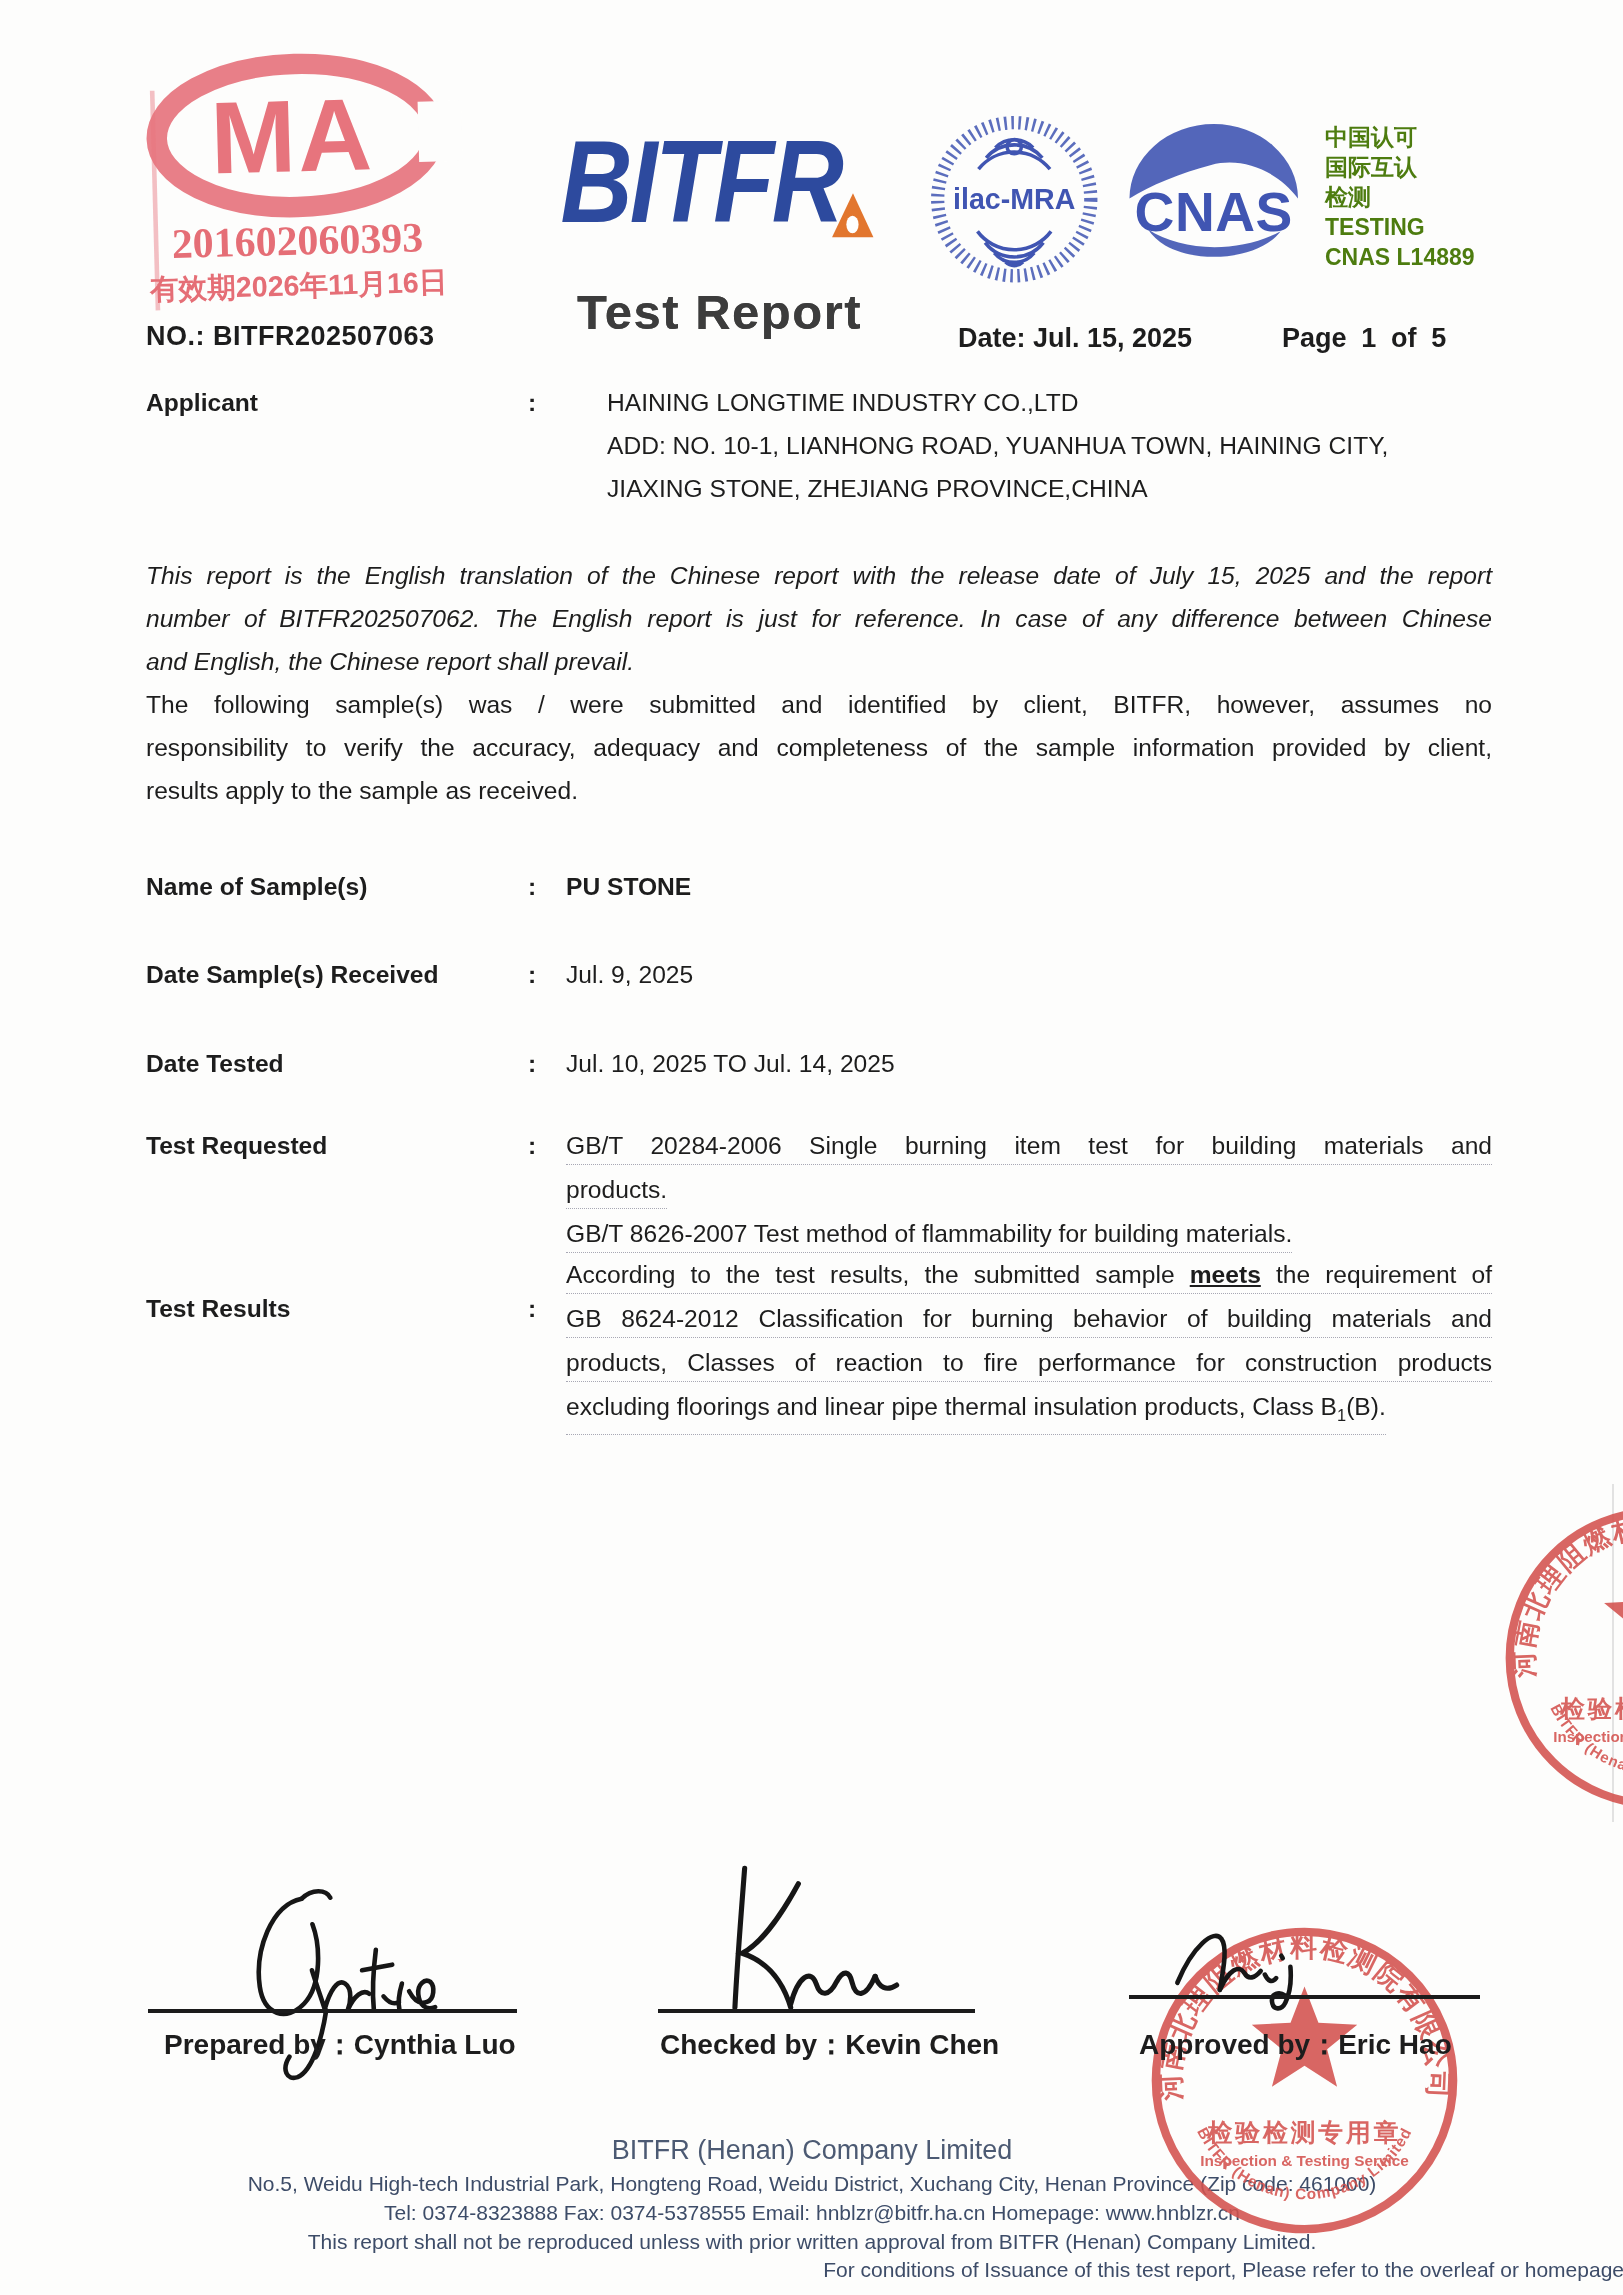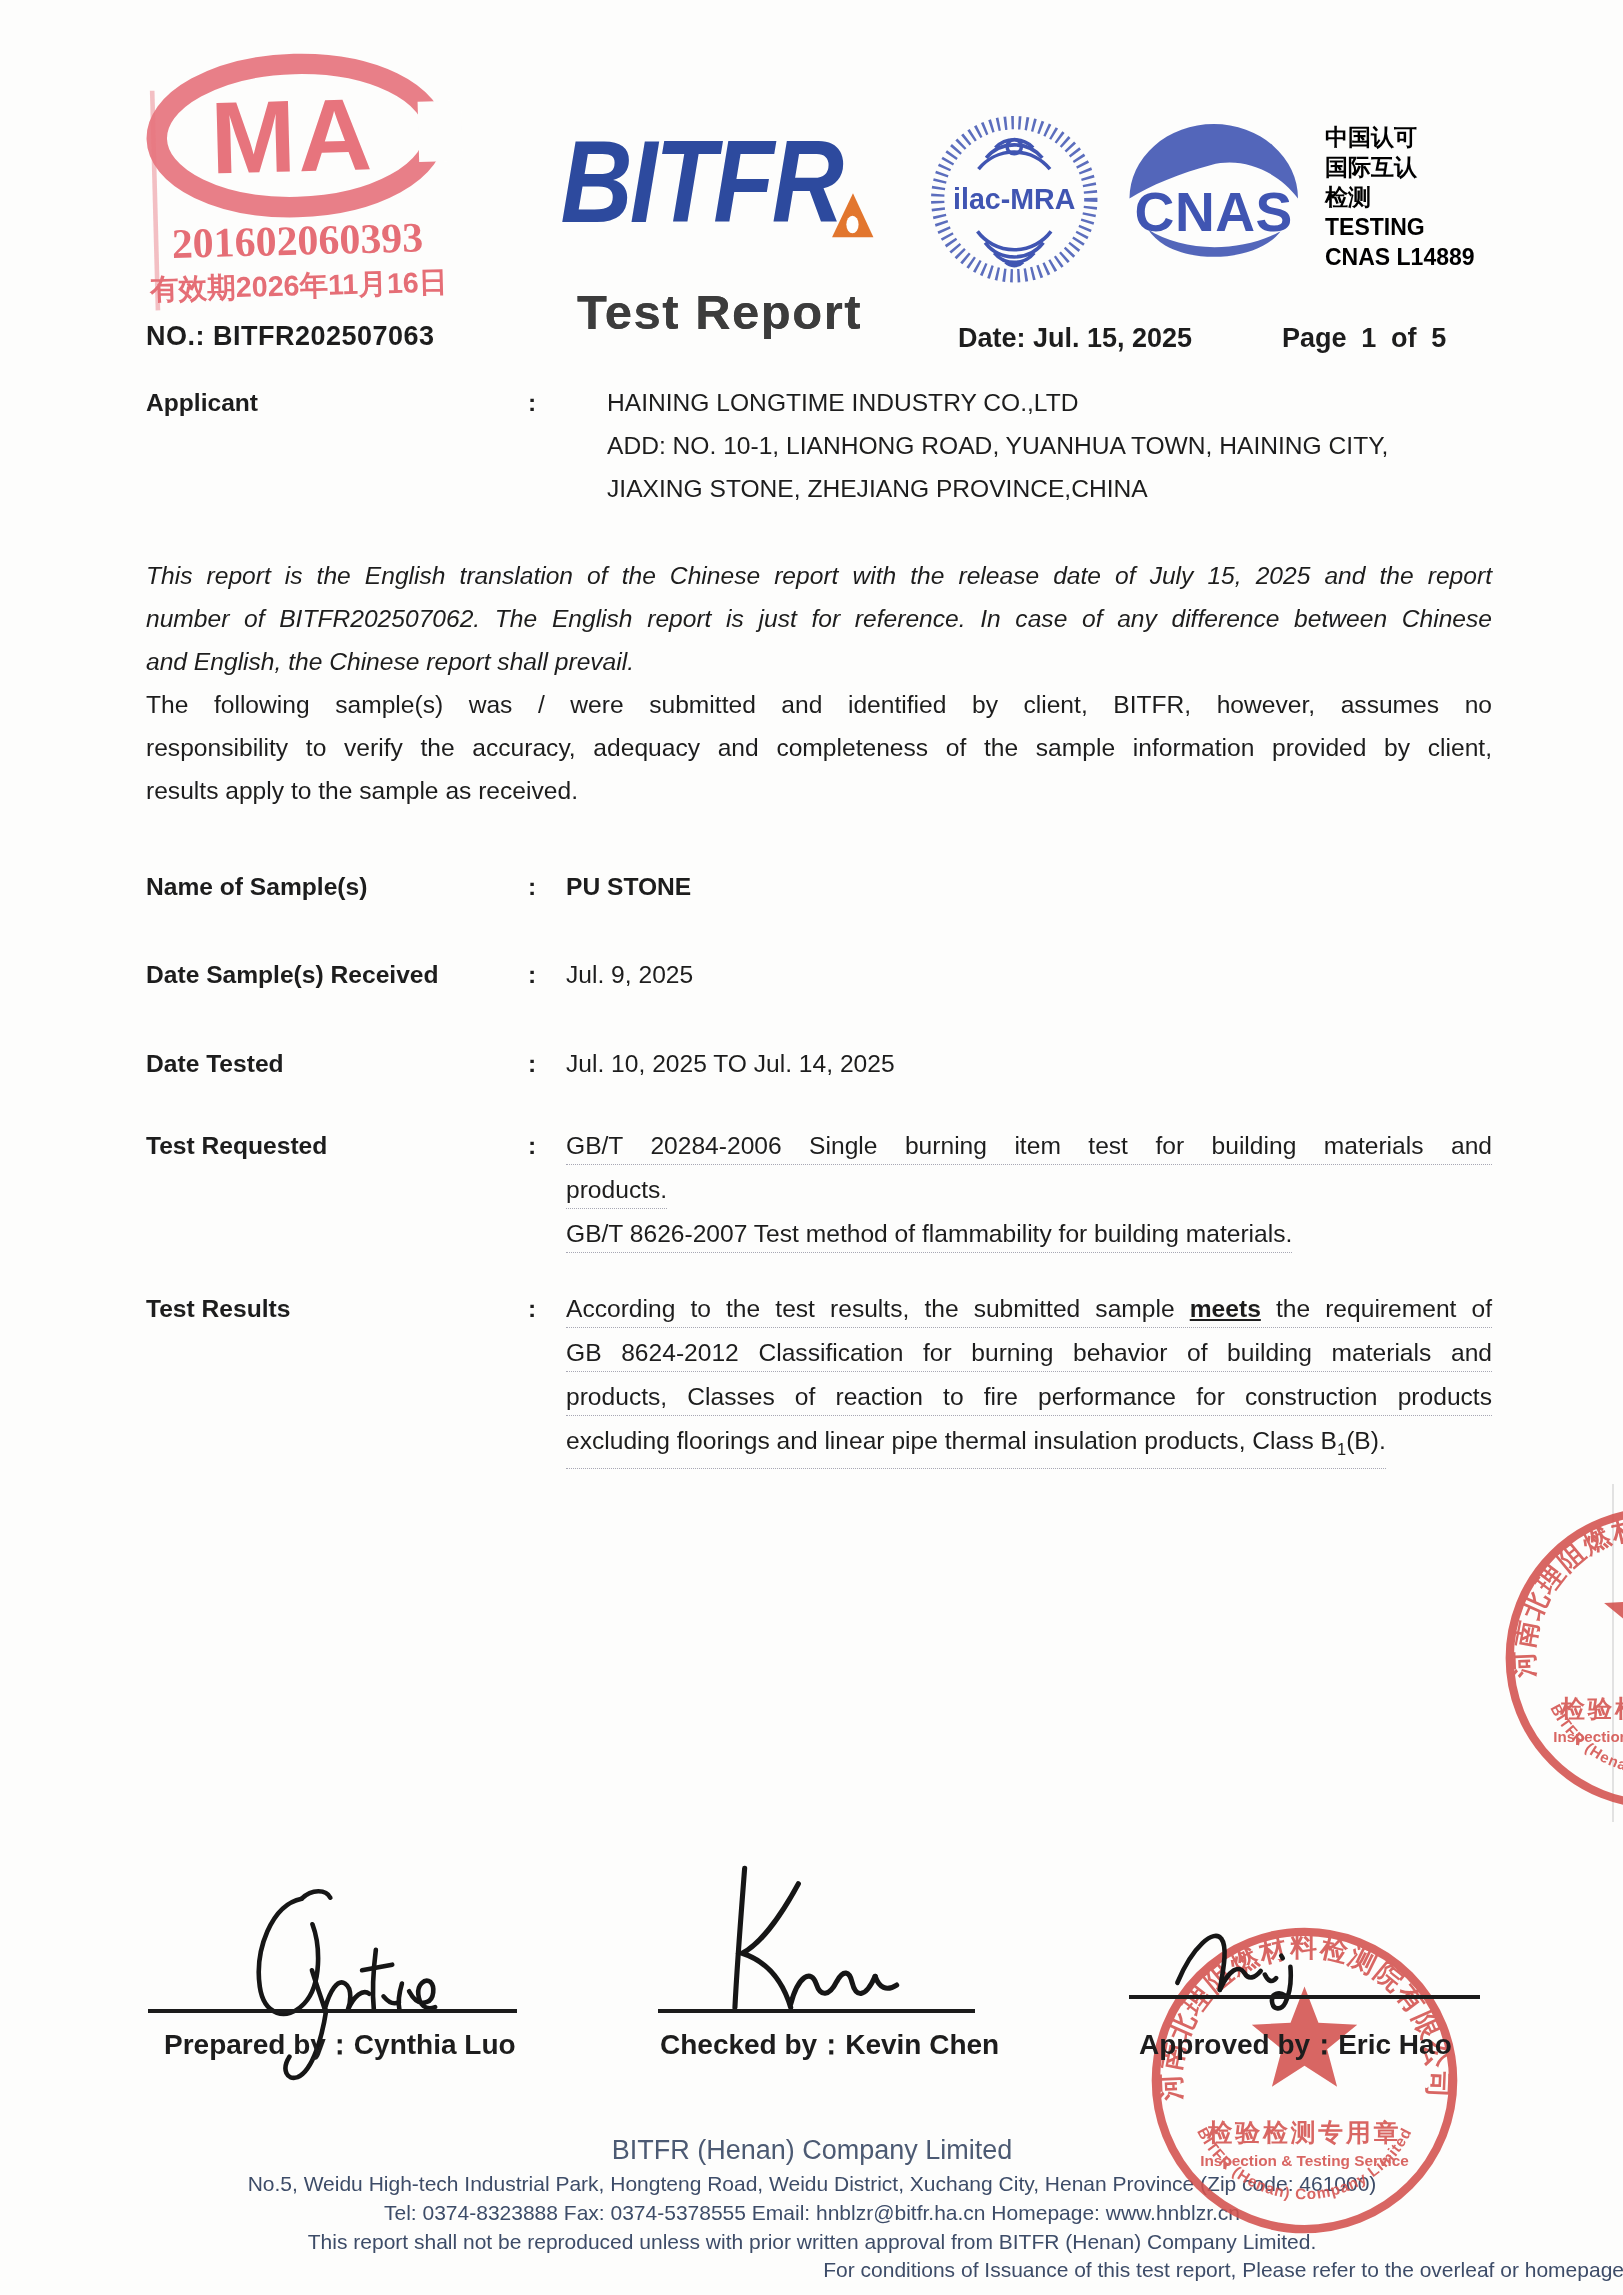--- a/index.html
+++ b/index.html
@@ -11,21 +11,21 @@
 
   
   .report-no { left:146px; top:321px; font-size:27px; font-weight:bold; letter-spacing:0.5px; }
   .title {
     left:577px; top:284px; font-size:49px; font-weight:bold; color:#3c3c3c;
     letter-spacing:1.5px; text-shadow:0 0 0.5px #555;
   }
   .date-line  { left:958px; top:323px; font-size:27px; font-weight:bold; }
   .page-line  { left:1282px; top:323px; font-size:27px; font-weight:bold; word-spacing:7.2px; }
   .accred { left:1325px; top:122px; width:184px; font-size:23px; font-weight:bold;
-            color:#000000; line-height:30px; }
+            color:#4d7c0f; line-height:30px; }
 
   
   .lbl  { font-size:24.6px; font-weight:bold; line-height:43px; }
   .coln { font-size:24.6px; font-weight:bold; line-height:43px; }
   .val  { font-size:24.6px; line-height:43px; }
   .valblock { width:926px; }
   .vline { line-height:37px; margin-bottom:6.1px; }
   .fill  { text-align:justify; text-align-last:justify; }
   .dotl  { border-bottom:1.5px dotted #a8a8b4; }
   .fitw  { width:fit-content; }
@@ -140,21 +140,21 @@
   <div class="abs lbl" style="left:146px; top:1124px;">Test Requested</div>
   <div class="abs coln" style="left:528px; top:1124px;">:</div>
   <div class="abs val valblock" style="left:566px; top:1127px;">
     <div class="vline dotl fill">GB/T 20284-2006 Single burning item test for building materials and</div>
     <div class="vline dotl fitw">products.</div>
     <div class="vline dotl fitw">GB/T 8626-2007 Test method of flammability for building materials.</div>
   </div>
 
   <div class="abs lbl" style="left:146px; top:1287px;">Test Results</div>
   <div class="abs coln" style="left:528px; top:1287px;">:</div>
-  <div class="abs val valblock" style="left:566px; top:1290px;">
+  <div class="abs val valblock" style="left:566px; top:1256px;">
     <div class="vline dotl fill"><span>According to the test results, the submitted sample </span><span class="meets">meets</span><span> the requirement of</span></div>
     <div class="vline dotl fill">GB 8624-2012 Classification for burning behavior of building materials and</div>
     <div class="vline dotl fill">products, Classes of reaction to fire performance for construction products</div>
     <div class="vline dotl fitw"><span>excluding floorings and linear pipe thermal insulation products, Class B</span><sub class="b1">1</sub><span>(B).</span></div>
   </div>
 
   <svg class="abs stampsvg" style="left:1500px; top:1502px;" width="312" height="312" viewBox="0 0 640 640">
     <defs>
       <path id="arcT2" d="M 81 400 A 252 252 0 1 1 559 400"></path>
       <path id="arcB2" d="M 102 420 A 240 240 0 0 0 538 420"></path>

